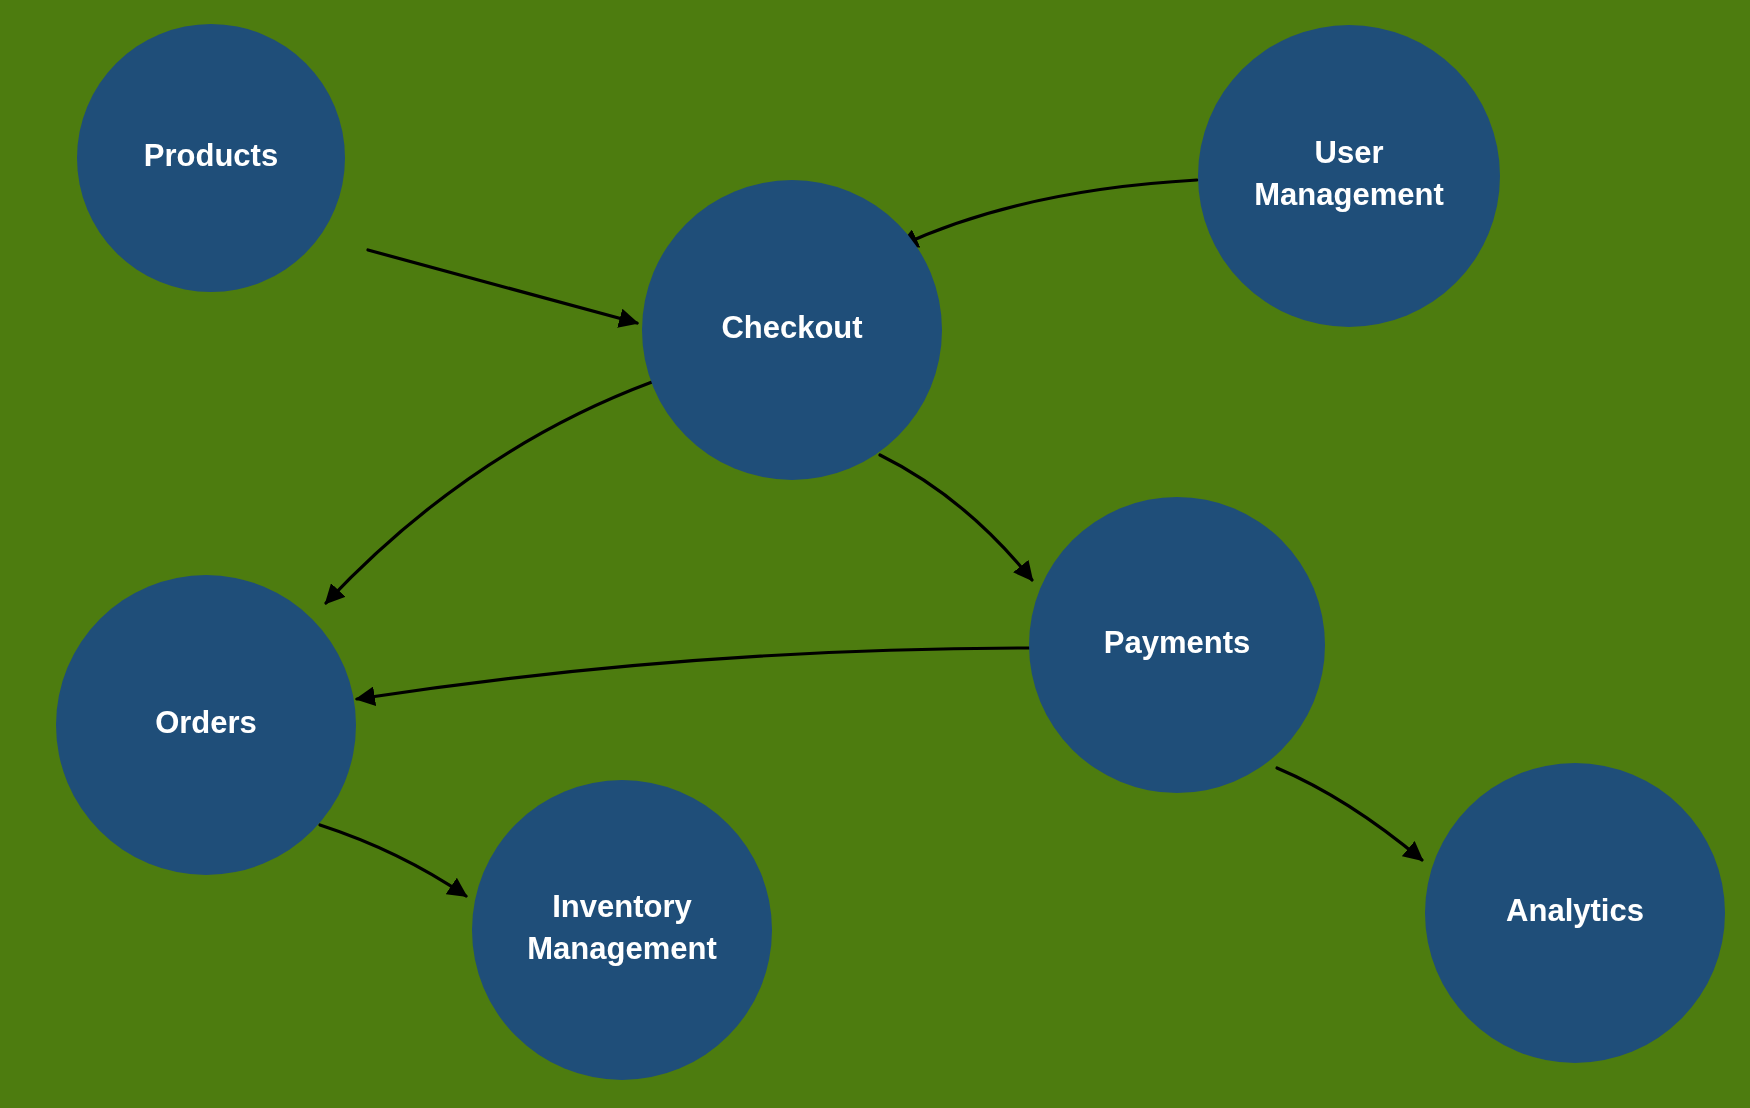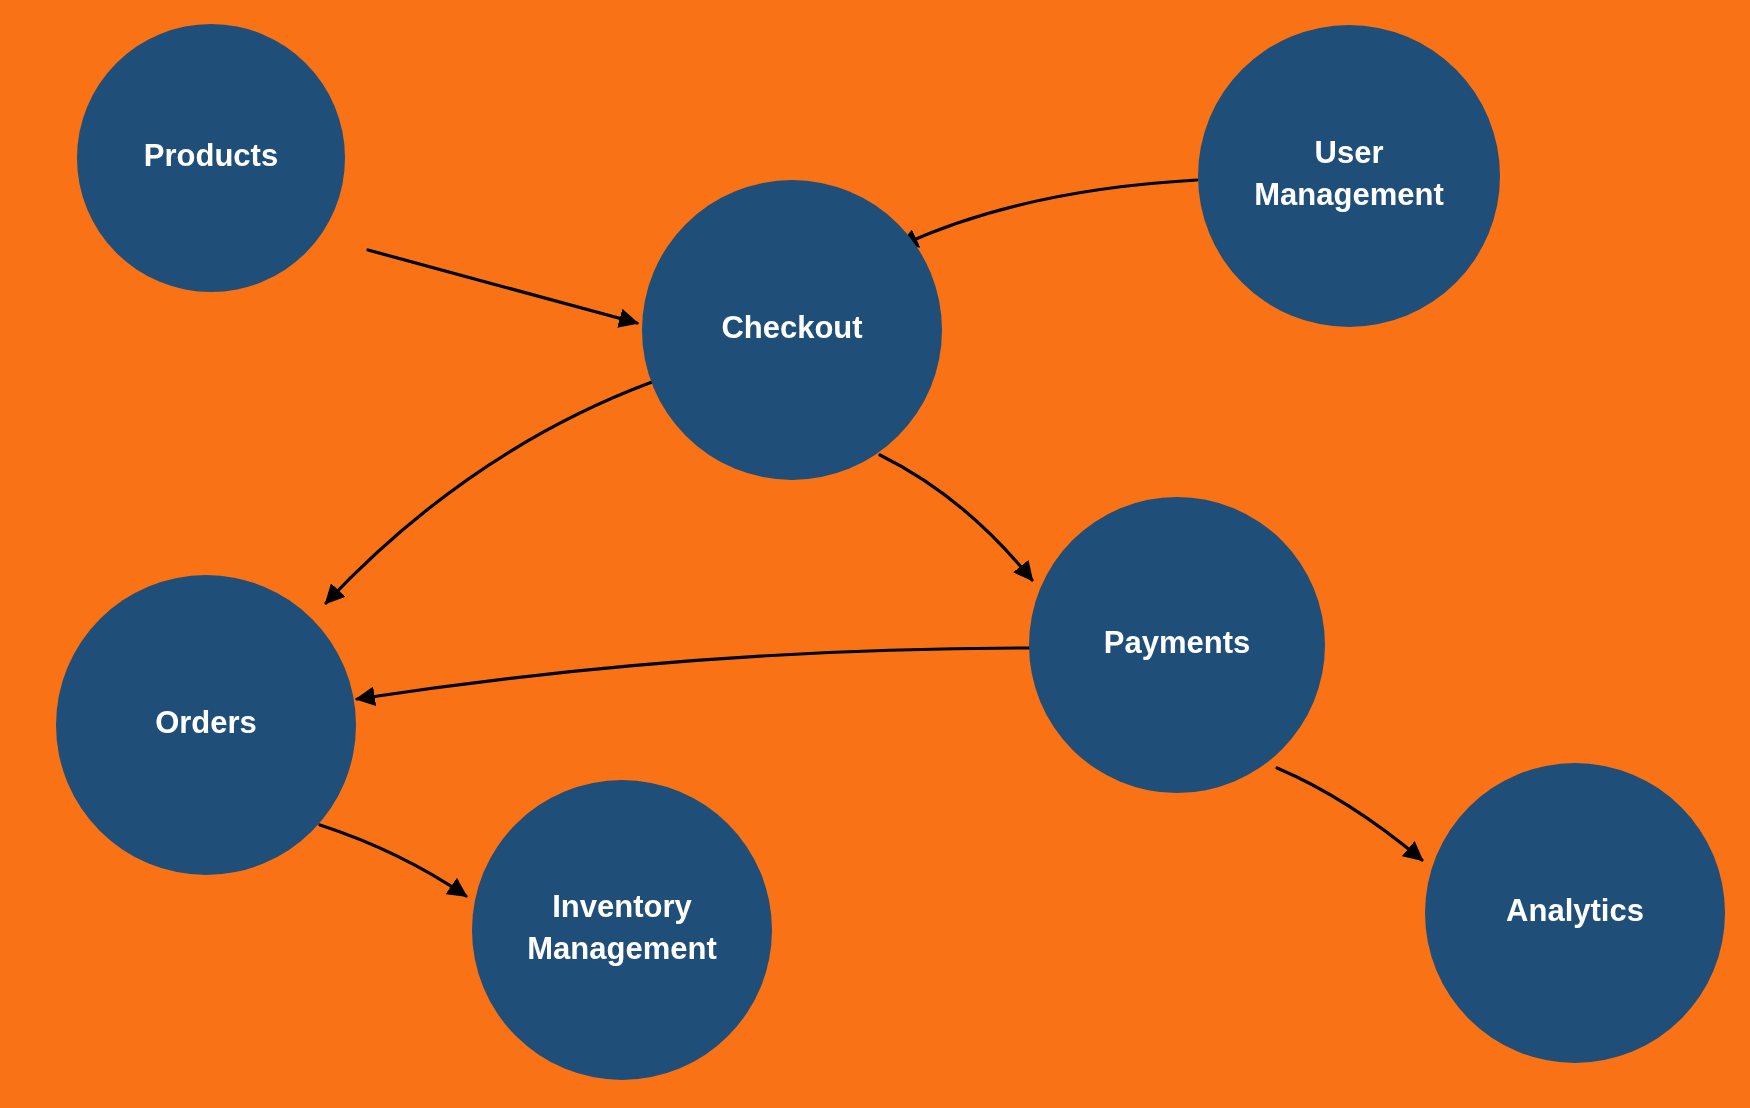--- a/index.html
+++ b/index.html
@@ -4,21 +4,21 @@
 <style>
   html, body {
     margin: 0;
     padding: 0;
     background: #ffffff;
   }
   #canvas {
     position: relative;
     width: 1750px;
     height: 1108px;
-    background: #f97316;
+    background: #4d7c0f;
     overflow: hidden;
     font-family: "Liberation Sans", sans-serif;
   }
   #graph-svg {
     position: absolute;
     top: 0;
     left: 0;
     width: 1750px;
     height: 1108px;
   }

